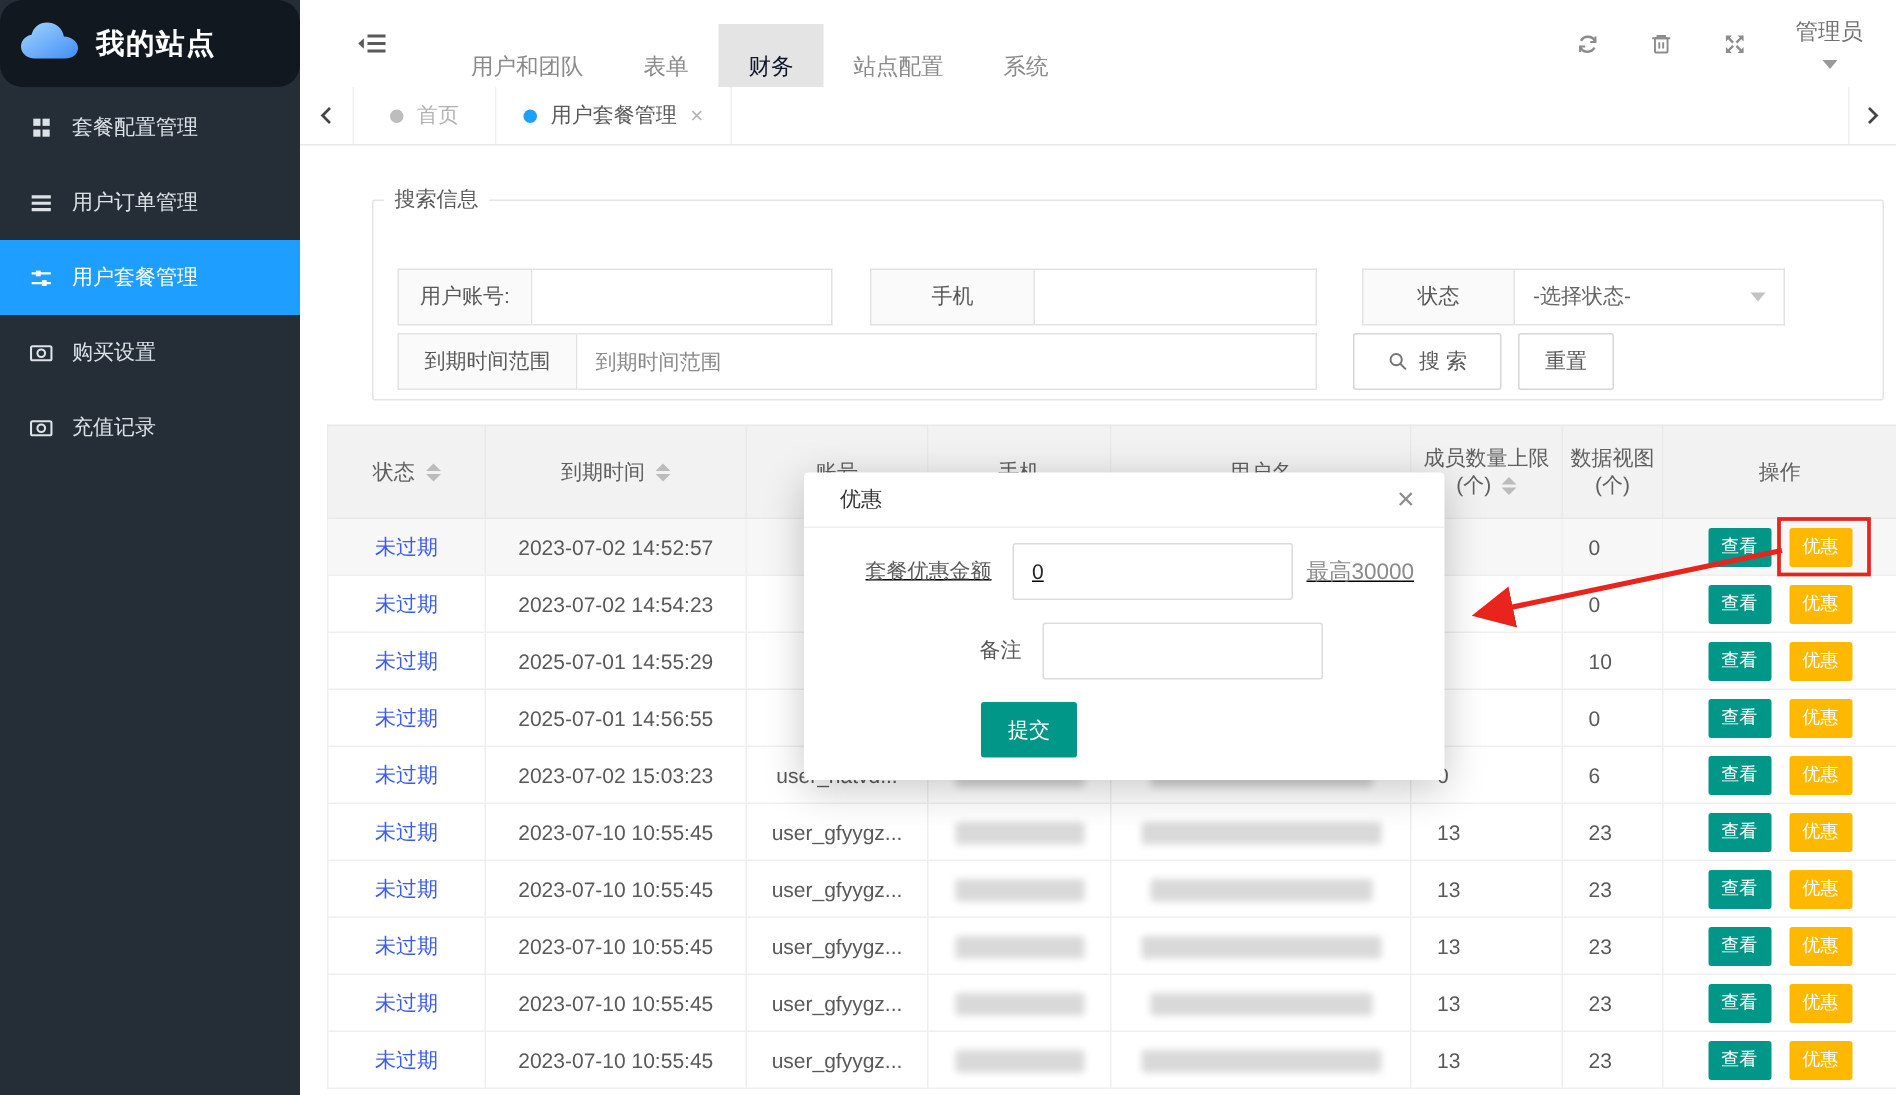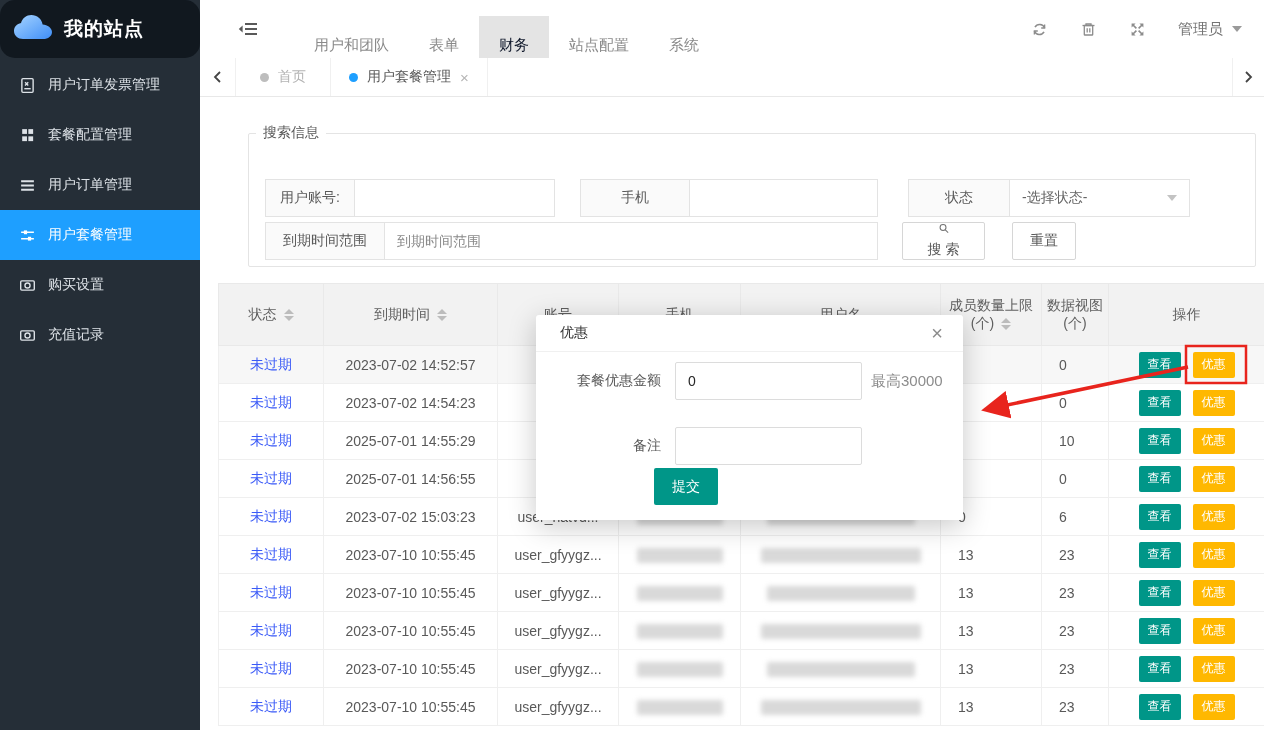--- a/index.html
+++ b/index.html
@@ -15,21 +15,21 @@
   .menu-item svg { width:17px; height:17px; flex:none; }
 
   
   .topbar { position:absolute; left:200px; top:0; width:1064px; height:58px; background:#fff; display:flex; align-items:center; z-index:4; }
   .collapse-btn { margin-left:38px; width:20px; height:16px; cursor:pointer; color:#595959; }
   .nav { display:flex; margin-left:36px; height:58px; align-items:center; }
   .nav-item { padding:0 20px; font-size:15px; color:#8a8a8a; height:58px; line-height:58px; cursor:pointer; white-space:nowrap;margin-top:32px; }
   .nav-item.active { background:#e4e4e4; color:#0f172a; }
   .topbar-right { margin-left:auto; display:flex; align-items:center; gap:32px; margin-right:22px; color:#8c8c8c; }
   .tb-icon { width:17px; height:17px; cursor:pointer; color:#8c8c8c; }
-  .admin { display:flex; align-items:center; gap:9px; color:#737373; font-size:15px; cursor:pointer; }
+  .admin { display:flex; align-items:center; gap:9px; color:#737373; font-size:15px; cursor:pointer;flex-direction:column; }
   .caret-down { width:0; height:0; border-left:5px solid transparent; border-right:5px solid transparent; border-top:6px solid #9a9a9a; }
 
   
   .tabbar { position:absolute; left:200px; top:58px; width:1064px; height:39px; background:#fff; border-bottom:1px solid #e8e8e8; display:flex; z-index:4; }
   .tab-scroll { width:36px; height:38px; display:flex; align-items:center; justify-content:center; border-right:1px solid #f0f0f0; cursor:pointer; color:#444; }
   .tab-scroll.right { margin-left:auto; width:32px; border-right:none; border-left:1px solid #f0f0f0; }
   .tab { display:flex; align-items:center; justify-content:center; gap:9px; font-size:14px; height:38px; cursor:pointer; border-right:1px solid #f0f0f0; }
   .tab.home { width:95px; color:#b3b3b3; }
   .tab.active { width:157px; color:#595959; background:#fff; }
   .dot { width:9px; height:9px; border-radius:50%; display:inline-block; }
@@ -94,28 +94,20 @@
               <stop offset="1" stop-color="#3f8ef7"></stop>
         </linearGradient>
           </defs>
         <path d="M11 26c-5 0-9-3.4-9-8 0-4 3-7.2 7-7.9C10.4 5 14.4 2 19.3 2c5.8 0 10.6 4 11.3 9.4 4.9.2 9.4 3.4 9.4 7.6 0 4.3-3.9 7-8.7 7z" fill="url(#cl)"></path>
       </svg>
     </span>
     <span class="logo-title">我的站点</span>
   </div>
   <div class="menu">
     <div class="menu-item">
-      <svg viewBox="0 0 16 16" fill="none" stroke="currentColor" stroke-width="1.3">
-          <rect x="2.7" y="1.5" width="10.6" height="13" rx="1"></rect>
-          <path d="M5.7 5l3 3M8.7 5l-3 3"></path>
-          <path d="M5 11h6"></path>
-        </svg>
-      <span>用户订单发票管理</span>
-    </div>
-    <div class="menu-item">
       <svg viewBox="0 0 16 16" fill="currentColor">
           <rect x="3" y="2" width="4.5" height="4.5"></rect>
           <rect x="8.8" y="2" width="4.5" height="4.5"></rect>
           <rect x="3" y="8.8" width="4.5" height="4.5"></rect>
           <rect x="8.8" y="8.8" width="4.5" height="4.5"></rect>
         </svg>
       <span>套餐配置管理</span>
     </div>
     <div class="menu-item">
       <svg viewBox="0 0 16 16" fill="none" stroke="currentColor" stroke-width="2">
@@ -233,21 +225,21 @@
       <span>-选择状态-</span>
       <span class="caret-down"></span>
     </span>
   </div>
 
   <div class="group" style="left:16px; top:80px;">
     <span class="g-label" style="width:120px;">到期时间范围</span>
     <input class="g-input" style="width: 493px;" type="text" placeholder="到期时间范围">
   </div>
 
-  <button class="s-btn" style="left:653px; top:80px; width:83px;flex-direction:column;">
+  <button class="s-btn" style="left:653px; top:80px; width:99px;">
     <svg width="14" height="14" viewBox="0 0 16 16" fill="none" stroke="#737373" stroke-width="1.5">
         <circle cx="6.6" cy="6.6" r="4.3"></circle>
         <path d="M9.9 9.9 14 14"></path>
       </svg>
     <span>搜 索</span>
   </button>
   <button class="s-btn" style="left:763px; top:80px; width:64px;">
     <span>重置</span>
   </button>
 </fieldset>
@@ -379,26 +371,26 @@
         </tr>
       </tbody>
   </table>
 </div>
 
 <div class="modal">
   <div class="modal-header">
     <span>优惠</span>
     <span class="modal-close">×</span>
   </div>
-  <div class="m-row" style="top:47px;">
+  <div class="m-row" style="top:47px;text-decoration:underline;">
     <span class="m-label">套餐优惠金额</span>
     <input class="m-input" type="text" value="0" style="">
     <span class="m-hint">最高30000</span>
   </div>
-  <div class="m-row" style="top:112px;">
+  <div class="m-row" style="top:100px;padding-left:20px;">
     <span class="m-label">备注</span>
     <input class="m-input" type="text" value="" style="">
   </div>
   <button class="m-submit">提交</button>
 </div>
 
 <svg class="annot">
   <defs>
     <marker id="ah" markerWidth="8" markerHeight="8" refX="6" refY="4" orient="auto">
       <polygon points="0,0 8,4 0,8" fill="#e8241d"></polygon>

